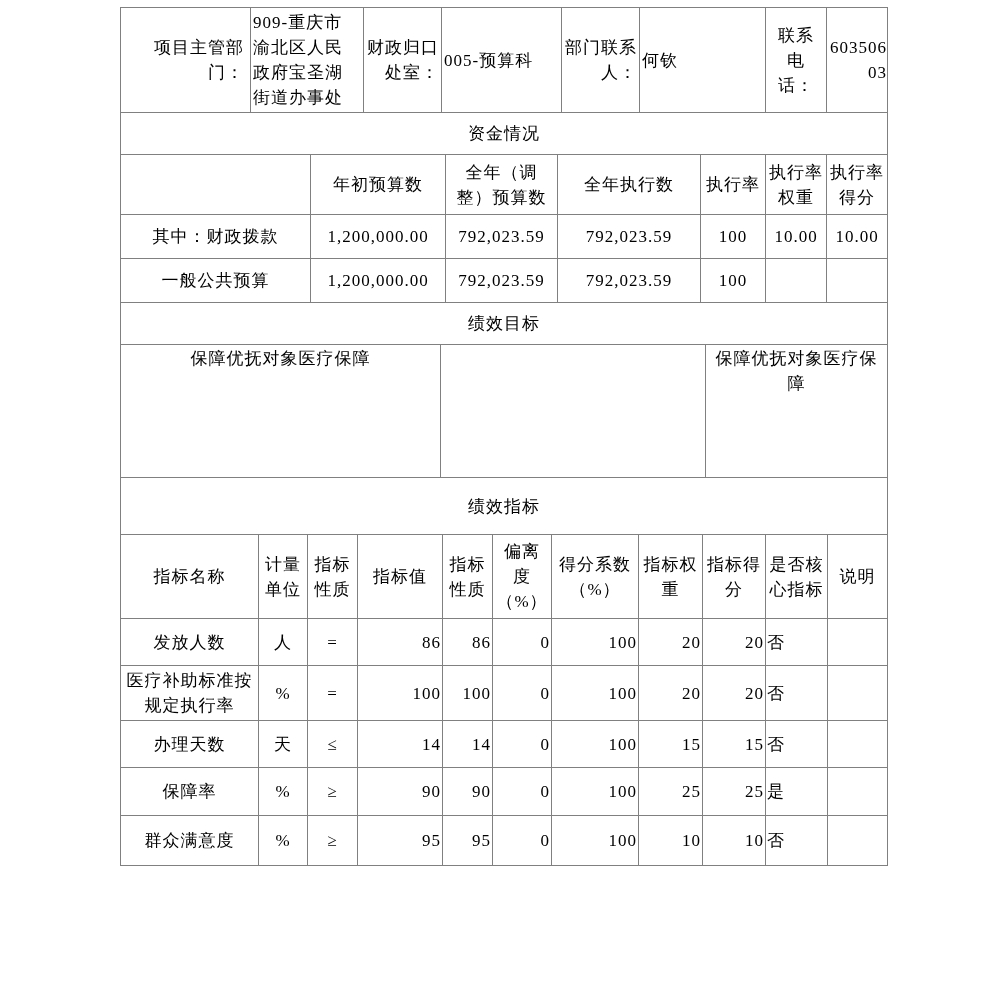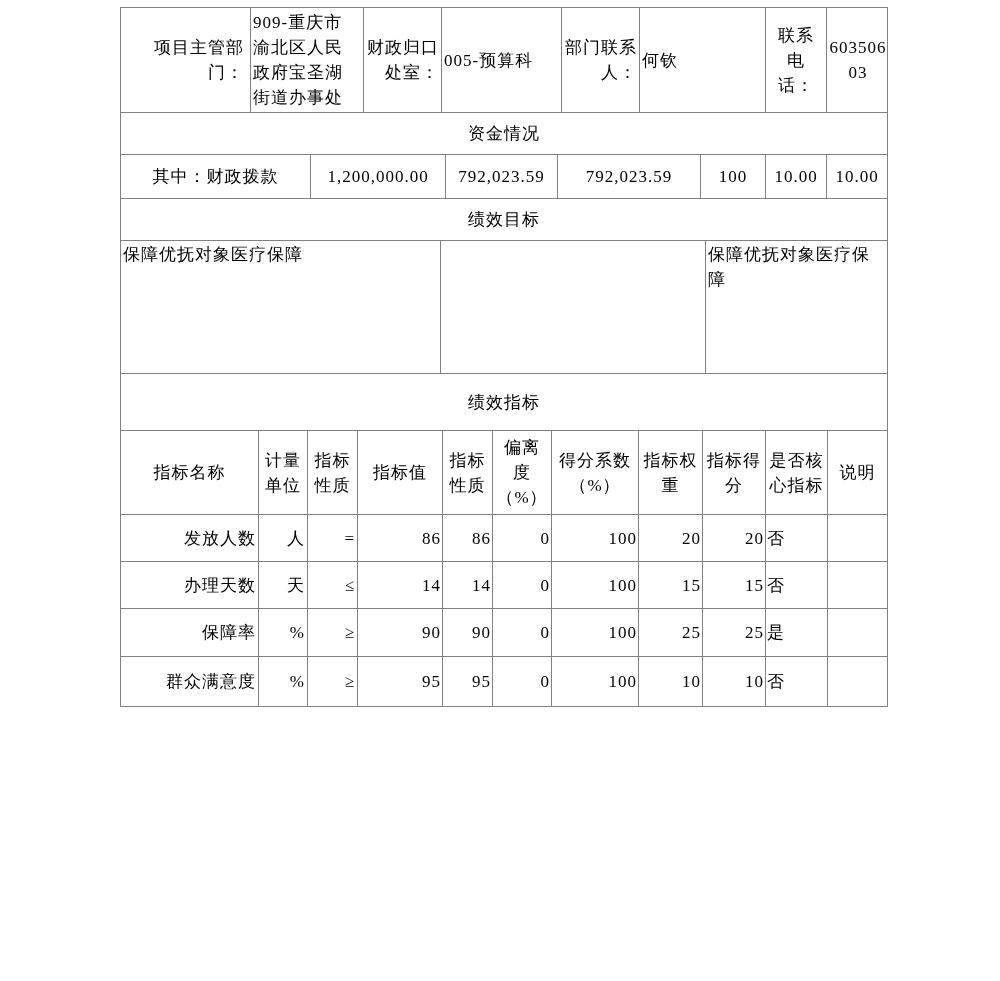--- a/index.html
+++ b/index.html
@@ -45,26 +45,26 @@
   .h84  td { height: 84px; }
   .h47  td { height: 47px; }
   .h48  td { height: 48px; }
   .h50  td { height: 50px; }
 
   
   .lblDept    { text-align: right; padding: 2px 6px 2px 2px; }
   .valDept    { text-align: left;  padding: 2px 4px 2px 2px; }
   .lblSmall   { text-align: right; padding: 2px 2px; }
   .lblPhone   { text-align: center; padding: 2px 9px; }
-  .valPhone   { text-align: center; padding: 2px 0 2px 2px; word-break: break-all; }
+  .valPhone   { text-align: right; padding: 2px 0 2px 2px; word-break: break-all; }
   .valPlain   { text-align: left; padding: 2px 2px; }
 
   .section-title { text-align: center; }
-  .goal-cell { vertical-align: top; text-align: left; padding: 1px 2px; }
-  .ind-name  { text-align: right; padding: 2px 2px; font-family: Liberation Serif, serif; }
+  .goal-cell { vertical-align: top; text-align: center; padding: 1px 2px; }
+  .ind-name  { text-align: center; padding: 2px 2px; font-family: Liberation Serif, serif; }
   .ind-flag  { text-align: left; padding: 2px 1px; }
 </style>
 </head>
 <body>
 
 <div class="sheet">
 
   <table>
     <colgroup>
       <col style="width:130px">
@@ -97,28 +97,46 @@
         <col style="width:112px">
         <col style="width:143px">
       <col style="width:65px">
         <col style="width:61px">
         <col style="width:61px">
     </colgroup>
     <tbody>
         <tr class="h55">
       <td class="section-title" colspan="7">资金情况</td>
     </tr>
+    <tr class="h60">
+      <td class="c"></td>
+      <td class="c">年初预算数</td>
+      <td class="c">全年（调整）预算数</td>
+      <td class="c">全年执行数</td>
+      <td class="c">执行率</td>
+      <td class="c">执行率权重</td>
+      <td class="c">执行率得分</td>
+    </tr>
     <tr class="h44">
       <td class="c">其中：财政拨款</td>
       <td class="c">1,200,000.00</td>
       <td class="c">792,023.59</td>
       <td class="c">792,023.59</td>
       <td class="c">100</td>
       <td class="c">10.00</td>
       <td class="c">10.00</td>
+    </tr>
+    <tr class="h44">
+      <td class="c">一般公共预算</td>
+      <td class="c">1,200,000.00</td>
+      <td class="c">792,023.59</td>
+      <td class="c">792,023.59</td>
+      <td class="c">100</td>
+      <td class="c"></td>
+      <td class="c"></td>
     </tr>
   </tbody>
     </table>
 
   <table>
     <colgroup>
       <col style="width:320px">
         <col style="width:265px">
         <col style="width:182px">
     </colgroup>
@@ -171,20 +189,33 @@
       <td class="ind-name">=</td>
       <td class="num">86</td>
       <td class="num">86</td>
       <td class="num">0</td>
       <td class="num">100</td>
       <td class="num">20</td>
       <td class="num">20</td>
       <td class="ind-flag">否</td>
       <td class="ind-name"></td>
     </tr>
+    <tr class="h55">
+      <td class="ind-name">医疗补助标准按规定执行率</td>
+      <td class="ind-name">%</td>
+      <td class="ind-name">=</td>
+      <td class="num">100</td>
+      <td class="num">100</td>
+      <td class="num">0</td>
+      <td class="num">100</td>
+      <td class="num">20</td>
+      <td class="num">20</td>
+      <td class="ind-flag">否</td>
+      <td class="ind-name"></td>
+    </tr>
     <tr class="h47">
       <td class="ind-name">办理天数</td>
       <td class="ind-name">天</td>
       <td class="ind-name">≤</td>
       <td class="num">14</td>
       <td class="num">14</td>
       <td class="num">0</td>
       <td class="num">100</td>
       <td class="num">15</td>
       <td class="num">15</td>

